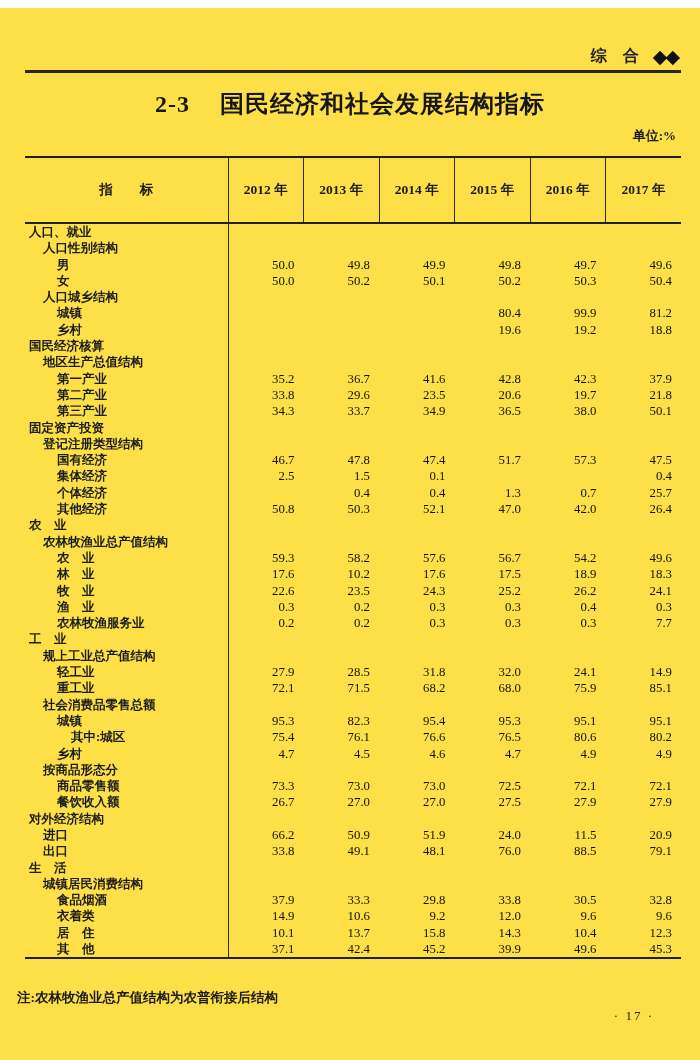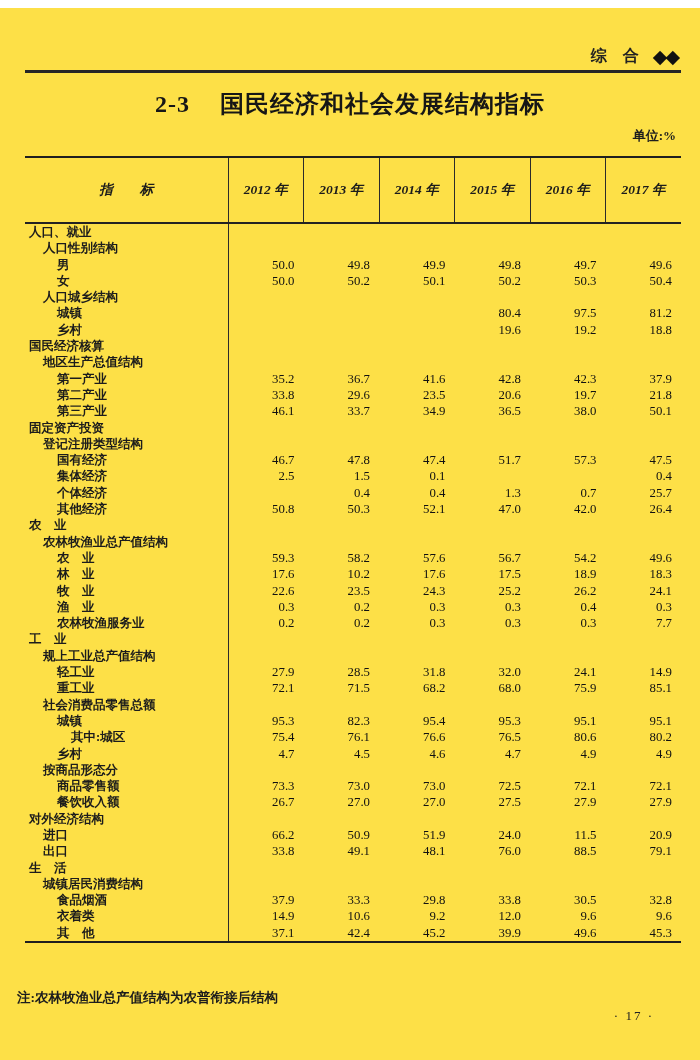--- a/index.html
+++ b/index.html
@@ -42,21 +42,20 @@
     border-collapse:collapse;table-layout:fixed;
     border-top:2.5px solid #1f1f1f;
     border-bottom:2.5px solid #1f1f1f;
   }
   .tbl thead th{
     height:64px;
     font-size:13.5px;font-weight:bold;color:#1b1b1b;
     border-bottom:2.2px solid #222;
     text-align:center;vertical-align:middle;
     padding:0;
-    font-style:italic;
   }
   .tbl thead th.year-th{border-left:1.6px solid #2b2b2b;}
   .tbl tbody td{
     height:16.3px;line-height:16.3px;
     padding:0;overflow:hidden;white-space:nowrap;
     font-size:12.5px;
   }
   .tbl td.label-cell{
     border-right:1.4px solid #2b2b2b;
     font-weight:bold;color:#1c1c1c;
@@ -157,21 +156,21 @@
           <td class="num-cell"></td>
           <td class="num-cell"></td>
           <td class="num-cell"></td>
         </tr>
         <tr>
           <td class="label-cell" style="padding-left: 32px;">城镇</td>
           <td class="num-cell"></td>
           <td class="num-cell"></td>
           <td class="num-cell"></td>
           <td class="num-cell">80.4</td>
-          <td class="num-cell">97.5</td>
+          <td class="num-cell">99.9</td>
           <td class="num-cell">81.2</td>
         </tr>
         <tr>
           <td class="label-cell" style="padding-left: 32px;">乡村</td>
           <td class="num-cell"></td>
           <td class="num-cell"></td>
           <td class="num-cell"></td>
           <td class="num-cell">19.6</td>
           <td class="num-cell">19.2</td>
           <td class="num-cell">18.8</td>
@@ -207,21 +206,21 @@
           <td class="label-cell" style="padding-left: 32px;">第二产业</td>
           <td class="num-cell">33.8</td>
           <td class="num-cell">29.6</td>
           <td class="num-cell">23.5</td>
           <td class="num-cell">20.6</td>
           <td class="num-cell">19.7</td>
           <td class="num-cell">21.8</td>
         </tr>
         <tr>
           <td class="label-cell" style="padding-left: 32px;">第三产业</td>
-          <td class="num-cell">46.1</td>
+          <td class="num-cell">34.3</td>
           <td class="num-cell">33.7</td>
           <td class="num-cell">34.9</td>
           <td class="num-cell">36.5</td>
           <td class="num-cell">38.0</td>
           <td class="num-cell">50.1</td>
         </tr>
         <tr>
           <td class="label-cell" style="padding-left: 4px;">固定资产投资</td>
           <td class="num-cell"></td>
           <td class="num-cell"></td>
@@ -494,20 +493,29 @@
         <tr>
           <td class="label-cell" style="padding-left: 32px;">衣着类</td>
           <td class="num-cell">14.9</td>
           <td class="num-cell">10.6</td>
           <td class="num-cell">9.2</td>
           <td class="num-cell">12.0</td>
           <td class="num-cell">9.6</td>
           <td class="num-cell">9.6</td>
         </tr>
         <tr>
+          <td class="label-cell" style="padding-left: 32px;">居　住</td>
+          <td class="num-cell">10.1</td>
+          <td class="num-cell">13.7</td>
+          <td class="num-cell">15.8</td>
+          <td class="num-cell">14.3</td>
+          <td class="num-cell">10.4</td>
+          <td class="num-cell">12.3</td>
+        </tr>
+        <tr>
           <td class="label-cell" style="padding-left: 32px;">其　他</td>
           <td class="num-cell">37.1</td>
           <td class="num-cell">42.4</td>
           <td class="num-cell">45.2</td>
           <td class="num-cell">39.9</td>
           <td class="num-cell">49.6</td>
           <td class="num-cell">45.3</td>
         </tr>
       </tbody>
   </table>

